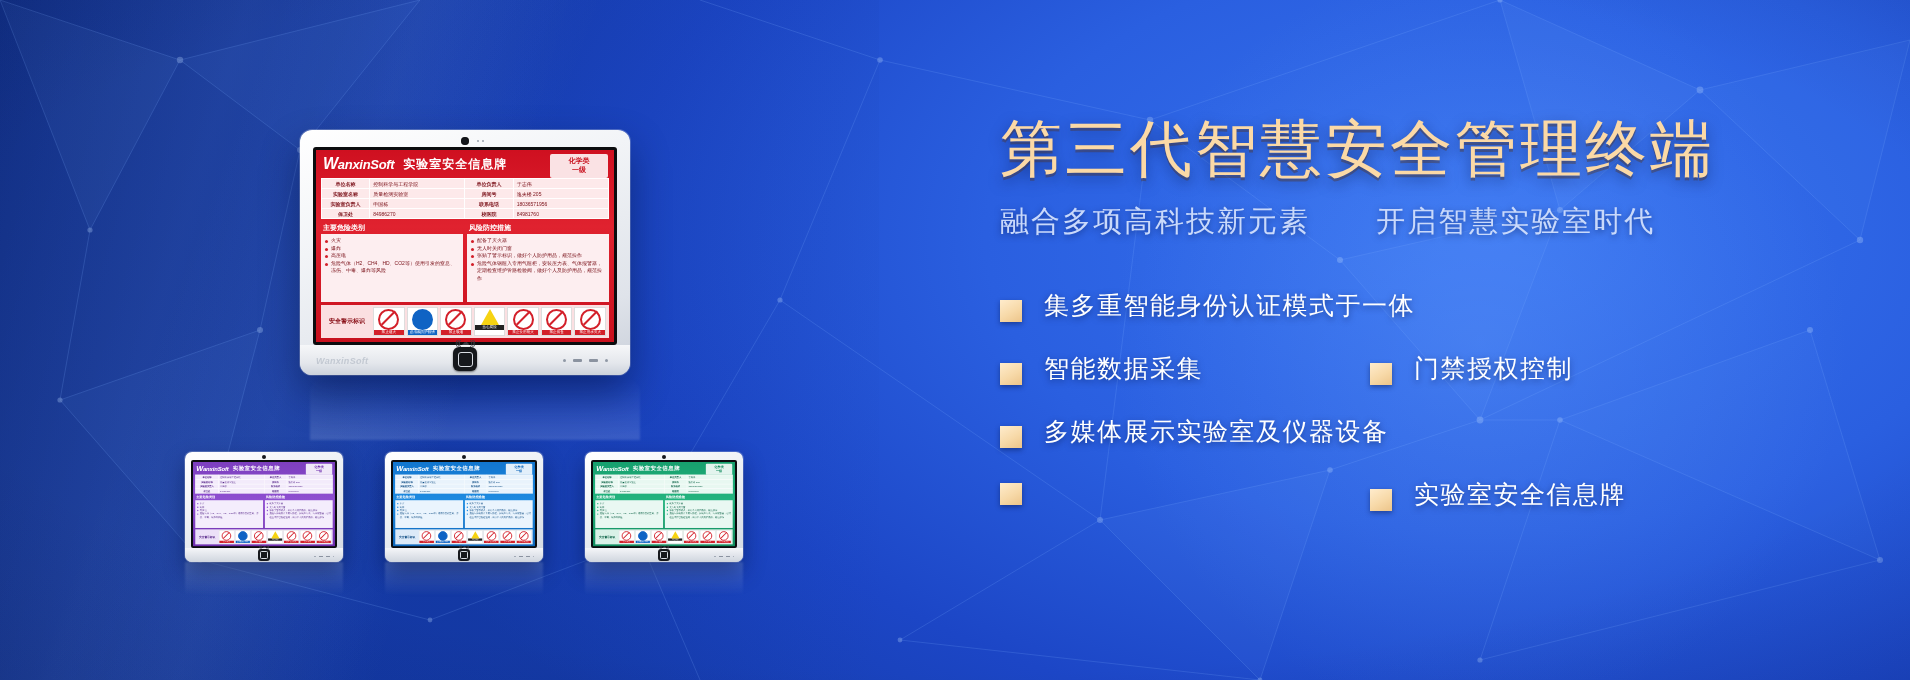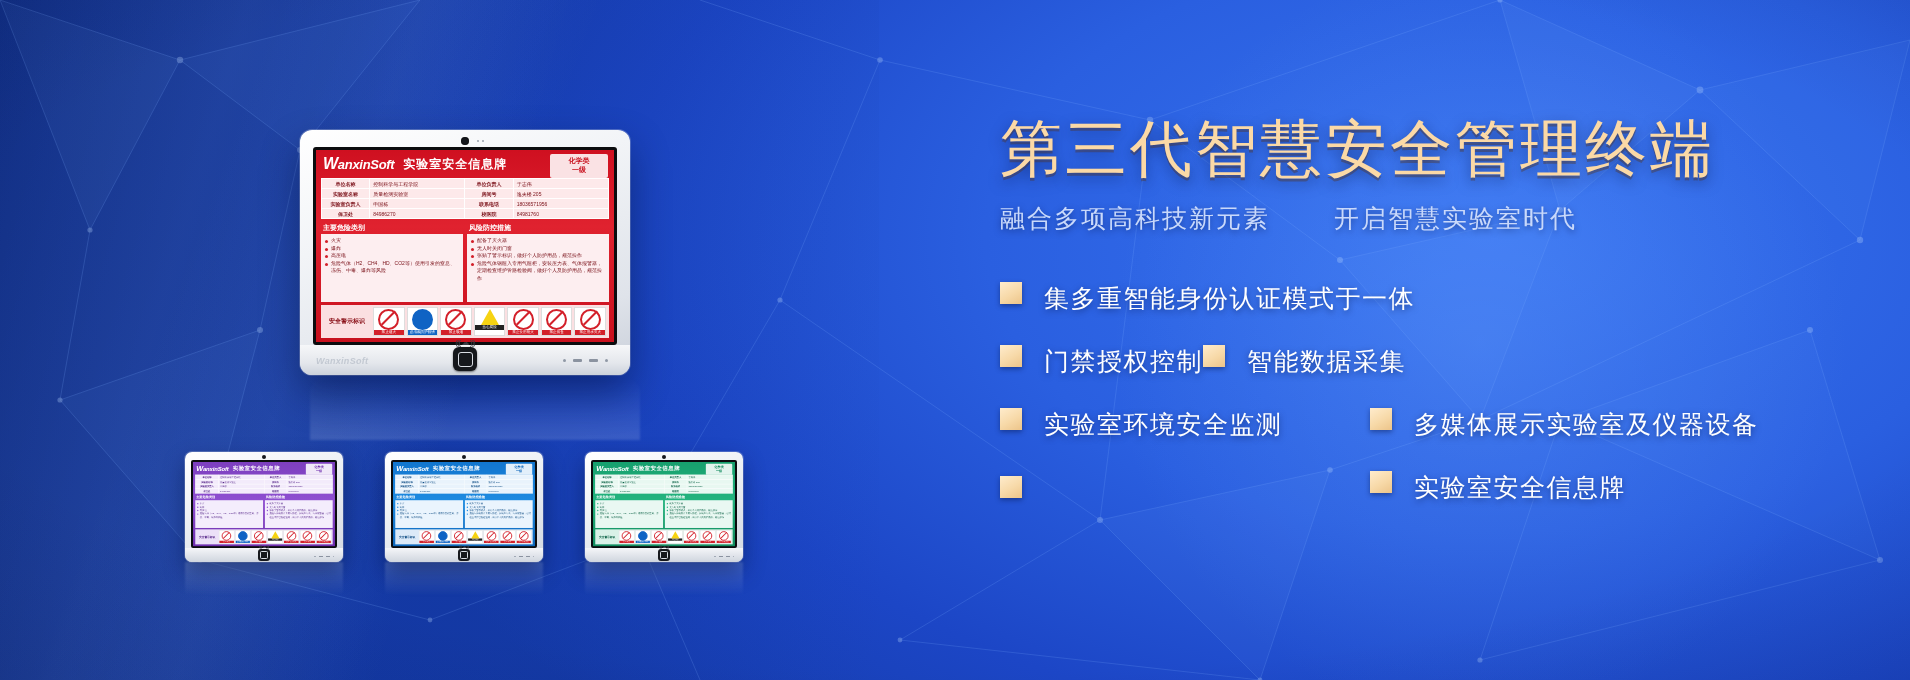--- a/index.html
+++ b/index.html
@@ -42,28 +42,28 @@
 
   
   .right-col{position:absolute;left:1000px;top:118px;width:880px;}
   .headline{
     font-size:62px;font-weight:normal;letter-spacing:3px;line-height:1;
     color:#fbd9a6;
     text-shadow:0 3px 0 rgba(90,45,10,.35), 0 5px 14px rgba(8,24,80,.55);
     white-space:nowrap;
   }
   .subline{
-    margin-top:22px;font-size:25px;letter-spacing:2px;color:#c9d9fb;
+    margin-top:22px;font-size:29px;letter-spacing:2px;color:#c9d9fb;
     text-shadow:0 2px 6px rgba(6,20,70,.5);white-space:nowrap;
   }
   .subline .gap{display:inline-block;width:46px;}
 
   .features{margin-top:48px;}
   .feat-row{display:flex;align-items:center;margin-bottom:33px;height:30px;}
-  .feat{display:flex;align-items:flex-start;}
+  .feat{display:flex;align-items:flex-end;}
   .feat.col1{width:370px;}
   .bullet{
     width:22px;height:22px;flex:0 0 22px;margin-right:22px;
     background:linear-gradient(150deg,#ffeccd 0%,#f7d9a8 55%,#ecc489 100%);
     box-shadow:0 2px 5px rgba(4,18,64,.45);
   }
   .feat-label{
     font-size:25px;color:#ffffff;letter-spacing:1.5px;white-space:nowrap;
     text-shadow:0 2px 6px rgba(6,20,70,.55);
   }
@@ -810,42 +810,38 @@
     </div>
 
     <div class="features">
       <div class="feat-row">
         <div class="feat col1">
           <span class="bullet"></span>
           <span class="feat-label">集多重智能身份认证模式于一体</span>
         </div>
       </div>
       <div class="feat-row">
+        <div class="feat col1">
+          <span class="bullet"></span>
+          <span class="feat-label">智能数据采集</span>
+        </div>
         <div class="feat">
           <span class="bullet"></span>
           <span class="feat-label">门禁授权控制</span>
         </div>
-        <div class="feat col1">
+      </div>
+      <div class="feat-row">
+        <div class="feat">
           <span class="bullet"></span>
-          <span class="feat-label">智能数据采集</span>
+          <span class="feat-label">多媒体展示实验室及仪器设备</span>
         </div>
       </div>
       <div class="feat-row">
         <div class="feat col1">
           <span class="bullet"></span>
-          <span class="feat-label">实验室环境安全监测</span>
-        </div>
-        <div class="feat">
-          <span class="bullet"></span>
-          <span class="feat-label">多媒体展示实验室及仪器设备</span>
-        </div>
-      </div>
-      <div class="feat-row">
-        <div class="feat col1">
-          <span class="bullet"></span>
         </div>
         <div class="feat">
           <span class="bullet"></span>
           <span class="feat-label">实验室安全信息牌</span>
         </div>
       </div>
     </div>
   </div>
 
 </div>

